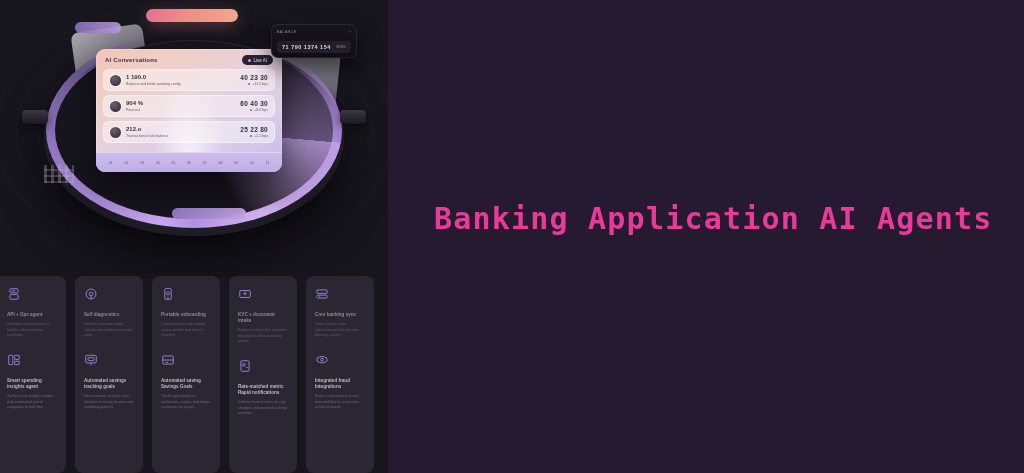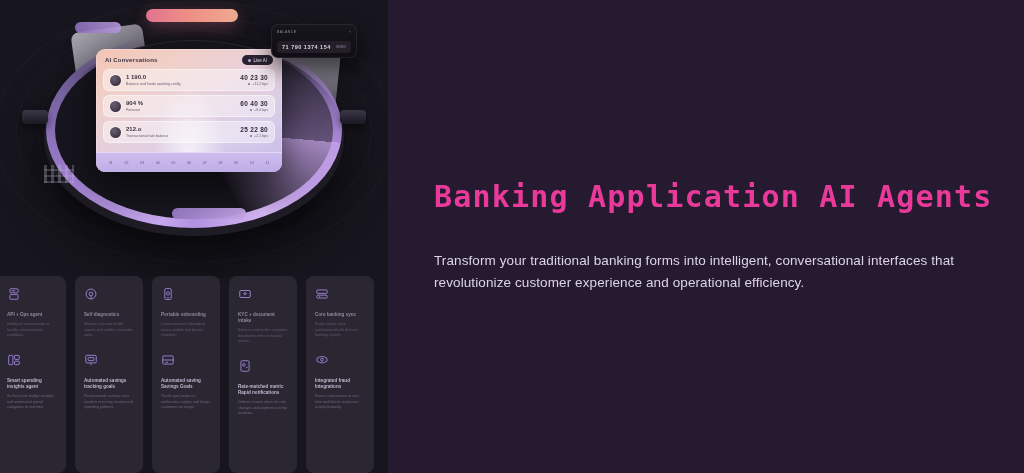--- a/index.html
+++ b/index.html
@@ -468,16 +468,15 @@
           <div class="ftitle">Integrated fraud Integrations</div>
           <div class="fdesc">Scores transactions in real time and blocks suspicious activity instantly.</div>
         </div>
       </div>
 
     </div>
   </div>
 
   <div class="content">
     <h1 class="headline">Banking Application AI Agents</h1>
-    <p class="sub">Transform your traditional banking forms into intelligent, conversational interfaces that revolutionize customer experience and operational efficiency.</p>
   </div>
 
 </div>
 
 </body></html>

